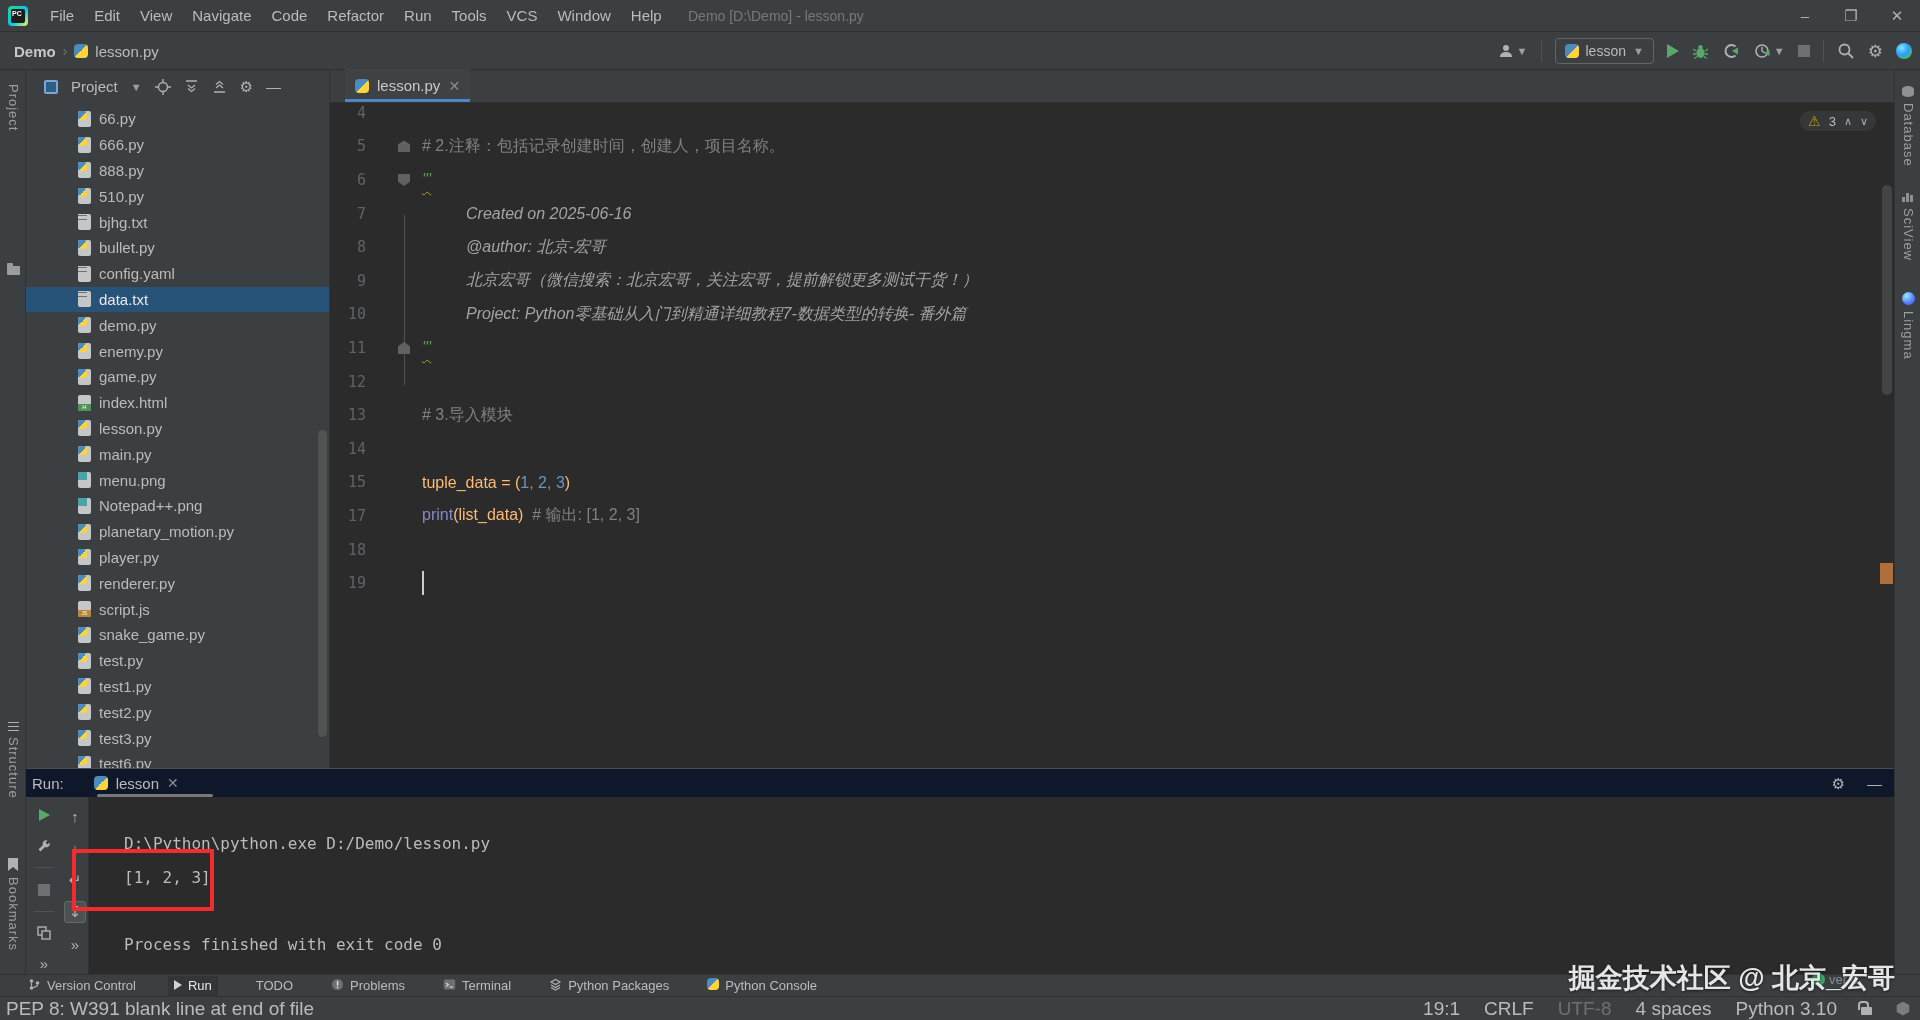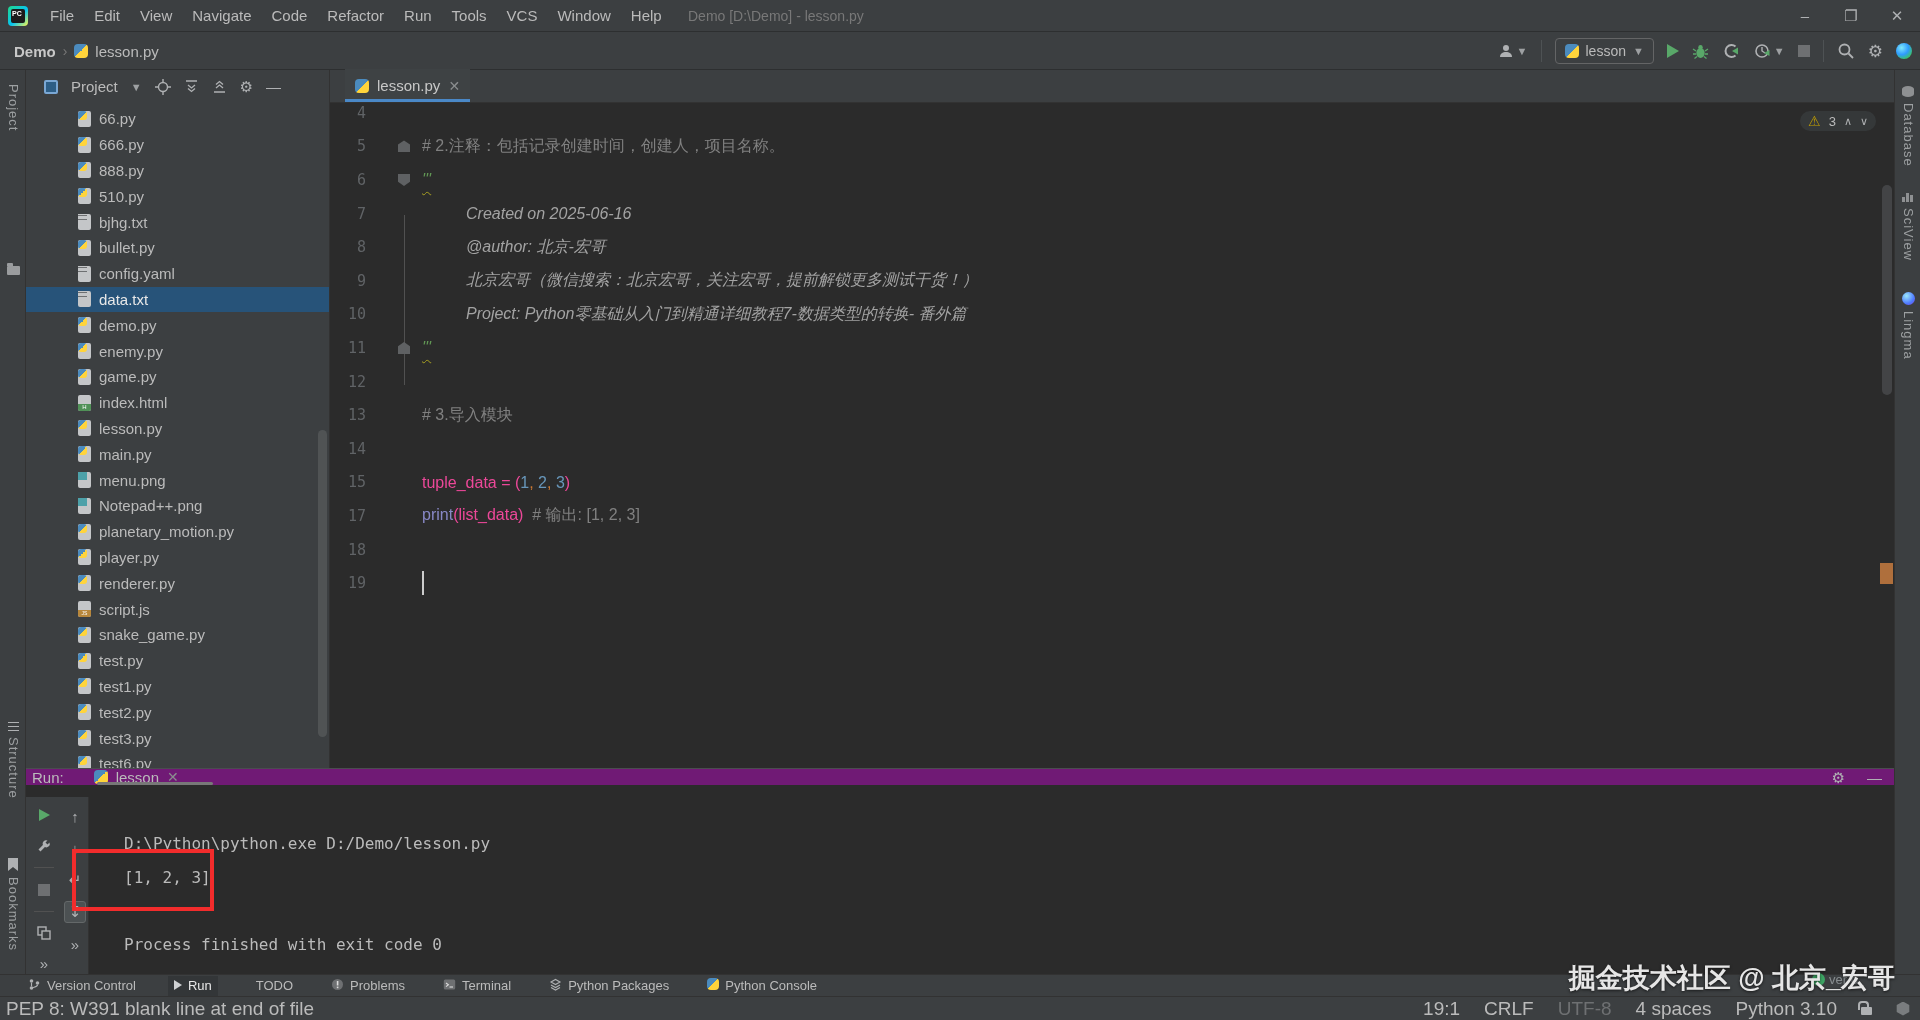--- a/index.html
+++ b/index.html
@@ -69,38 +69,38 @@
   .tab-close{color:#8a8d8f;font-size:14px;}
   #editor-body{position:absolute;left:0;top:33px;right:0;bottom:0;overflow:hidden;}
   #code{margin-top:-7px;}
   .crow{display:flex;align-items:center;height:33.6px;white-space:pre;}
   .ln{width:36px;text-align:right;color:#606366;font-family:"DejaVu Sans Mono",monospace;font-size:15px;flex:none;}
   .foldc{width:56px;height:100%;position:relative;flex:none;}
   .fm{position:absolute;left:32px;top:50%;margin-top:-6px;width:12px;height:12px;background:#5F6163;}
   .fm-up{clip-path:polygon(50% 0,100% 35%,100% 100%,0 100%,0 35%);}
   .fm-down{clip-path:polygon(0 0,100% 0,100% 65%,50% 100%,0 65%);}
   .ct{font-family:"DejaVu Sans Mono",monospace;font-size:16px;color:#A9B7C6;}
-  .tk-v{color:#ec4899;}
+  .tk-v{color:#fdba74;}
   .tk-c{color:#808080;}
   .tk-s{color:#a3a3a3;font-style:italic;margin-left:44px;}
   .tk-sq{color:#629755;font-style:italic;text-decoration:underline wavy #A8A021 1px;text-underline-offset:6px;}
   .tk-n{color:#6897BB;}
   .tk-o{color:#CC7832;}
   .tk-k{color:#8888C6;}
   #fold-guide{position:absolute;left:74px;top:112px;width:1px;height:170px;background:#515151;}
   .caret{display:inline-block;width:2px;height:24px;background:#CCCCCC;vertical-align:middle;}
   #warn-widget{position:absolute;top:8px;right:18px;display:flex;align-items:center;gap:8px;background:#353839;border-radius:10px;padding:2px 8px;font-size:13px;}
   #warn-widget .tri{color:#C4A000;font-size:14px;}
   #warn-widget .nav{color:#AFB1B3;font-size:11px;}
   #ed-scrollbar{position:absolute;right:2px;top:82px;width:10px;height:210px;background:#4E5052;border-radius:5px;opacity:.7;}
   #ed-marker{position:absolute;right:1px;top:460px;width:13px;height:21px;background:#C77B3F;opacity:.85;}
 
   
   #run-panel{position:absolute;left:26px;top:768px;width:1868px;height:206px;background:#2B2B2B;border-top:1px solid #4a4d4f;}
-  #run-header{height:16px;background:#701a75;display:flex;align-items:center;position:relative;font-size:15px;}
+  #run-header{height:28px;background:#0f172a;display:flex;align-items:center;position:relative;font-size:15px;}
   #run-label{margin-left:6px;color:#BBBBBB;}
   #run-tab{margin-left:24px;display:flex;align-items:center;gap:8px;position:relative;height:100%;padding:0 6px;}
   #run-tab-underline{position:absolute;left:71px;bottom:0;width:116px;height:3px;background:#787878;border-radius:2px;}
   #run-header-icons{position:absolute;right:12px;top:0;height:100%;display:flex;align-items:center;gap:22px;}
   #run-body{position:absolute;left:0;top:28px;right:0;bottom:0;}
   #rcol1{position:absolute;left:0;top:0;bottom:0;width:36px;background:#3C3F41;display:flex;flex-direction:column;align-items:center;padding-top:8px;gap:11px;}
   #rcol2{position:absolute;left:36px;top:0;bottom:0;width:26px;background:#3C3F41;display:flex;flex-direction:column;align-items:center;padding-top:8px;gap:10px;}
   #rsep{position:absolute;left:62px;top:0;bottom:0;width:1px;background:#323232;}
   .cicon{width:22px;height:22px;display:flex;align-items:center;justify-content:center;color:#AFB1B3;font-size:15px;}
   .cicon.sel{background:#4C5153;border:1px solid #646869;border-radius:3px;}

